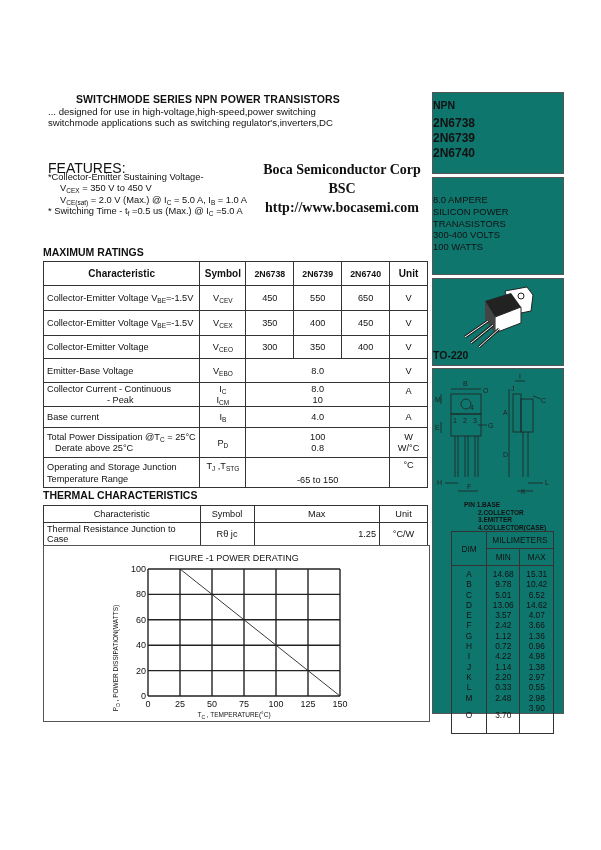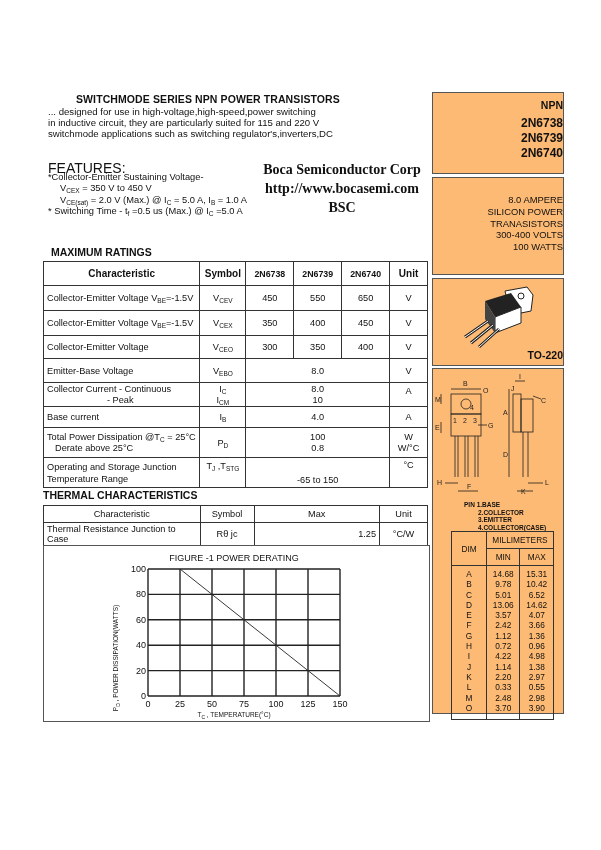--- a/index.html
+++ b/index.html
@@ -18,21 +18,21 @@
   table { border-collapse:collapse; font-size:9.2px; }
   .maxr { left:43px; top:261px; width:385px; }
   .maxr td, .maxr th { border:1px solid #333; padding:0 3px; }
   .maxr th { height:23px; font-size:10px; }
   .maxr th.sm { font-size:8.8px; }
   .maxr td { height:20px; }
   .maxr td.c { text-align:center; }
   .therm { left:43px; top:505px; width:385px; }
   .therm td, .therm th { border:1px solid #333; padding:1px 3px; height:14px; font-size:9.2px; }
   .therm th { font-weight:normal; }
-  .rbox { border:1px solid #555; background:#fdba74; text-align:right; }
+  .rbox { border:1px solid #555; background:#0f766e; text-align:left; }
   .npnbox { left:432px; top:92px; width:130px; height:80px; }
   .npnbox .npn { font-size:10.5px; font-weight:bold; margin-top:6px; }
   .npnbox .pn { font-size:12px; font-weight:bold; line-height:15px; }
   .specbox { left:432px; top:177px; width:130px; height:96px; font-size:9.4px; line-height:11.8px; }
   .pkgbox { left:432px; top:278px; width:130px; height:86px; }
   .pkgbox .lbl { position:absolute; bottom:4px; width:100%; font-size:10.5px; font-weight:bold; }
   .dimframe { left:432px; top:368px; width:130px; height:344px; }
   .pins { left:464px; top:501px; font-size:6.5px; font-weight:bold; line-height:7.5px; text-align:left; }
   .dimt { left:451px; top:531px; width:103px; }
   .dimt td, .dimt th { font-size:8.3px; text-align:center; padding:0; }
@@ -40,36 +40,35 @@
   .dimt td { height:10.3px; line-height:10.3px; border-left:1px solid #333; border-right:1px solid #333; }
   .dimt tr.last td { border-bottom:1px solid #333; }
   .chartbox { left:43px; top:545px; width:385px; height:175px; border:1px solid #555; }
 </style>
 </head>
 <body>
 
 <div class="abs title">SWITCHMODE SERIES NPN POWER TRANSISTORS</div>
 <div class="abs intro">
   <div>... designed for use in high-voltage,high-speed,power switching</div>
-  <div>in inductive circuit,   they are particularly suited for  115 and  220 V</div>
   <div>switchmode applications such as switching regulator's,inverters,DC</div>
 </div>
 
 <div class="abs features-h">FEATURES:</div>
 <div class="abs features">
   <div><span>*Collector-Emitter Sustaining Voltage-</span></div>
   <div class="ind"><span>V</span><sub>CEX</sub><span> = 350 V to 450 V</span></div>
   <div class="ind"><span>V</span><sub>CE(sat)</sub><span> = 2.0 V (Max.) @ I</span><sub>C</sub><span> = 5.0 A, I</span><sub>B</sub><span> = 1.0 A</span></div>
   <div><span>* Switching Time - t</span><sub>f</sub><span> =0.5 us (Max.) @ I</span><sub>C</sub><span> =5.0 A</span></div>
 </div>
 
 <div class="abs company">
   <div>Boca Semiconductor Corp</div>
+  <div>BSC</div>
   <div>http://www.bocasemi.com</div>
-  <div>BSC</div>
 </div>
 
 <div class="abs rbox npnbox">
   <div class="npn">NPN</div>
   <div style="height:5px"></div>
   <div class="pn">2N6738</div>
   <div class="pn">2N6739</div>
   <div class="pn">2N6740</div>
 </div>
 
@@ -234,26 +233,26 @@
         <td>0.55</td>
       </tr>
   <tr>
         <td>M</td>
         <td>2.48</td>
         <td>2.98</td>
       </tr>
   <tr class="last">
         <td style="padding-bottom:6px">O</td>
         <td style="padding-bottom:6px">3.70</td>
-        <td style="padding-bottom:6px">3.90</td>
+        <td style="padding-bottom:20px">3.90</td>
       </tr>
 </tbody>
   </table>
 
-<div class="abs sec-h" style="left:51px;top:246px">MAXIMUM RATINGS</div>
+<div class="abs sec-h" style="left:43px;top:246px">MAXIMUM RATINGS</div>
 <table class="abs maxr">
   <colgroup>
       <col style="width:157px">
       <col style="width:46px">
       <col style="width:48px">
       <col style="width:48px">
       <col style="width:48px">
       <col style="width:38px">
     </colgroup>
   <tbody>

